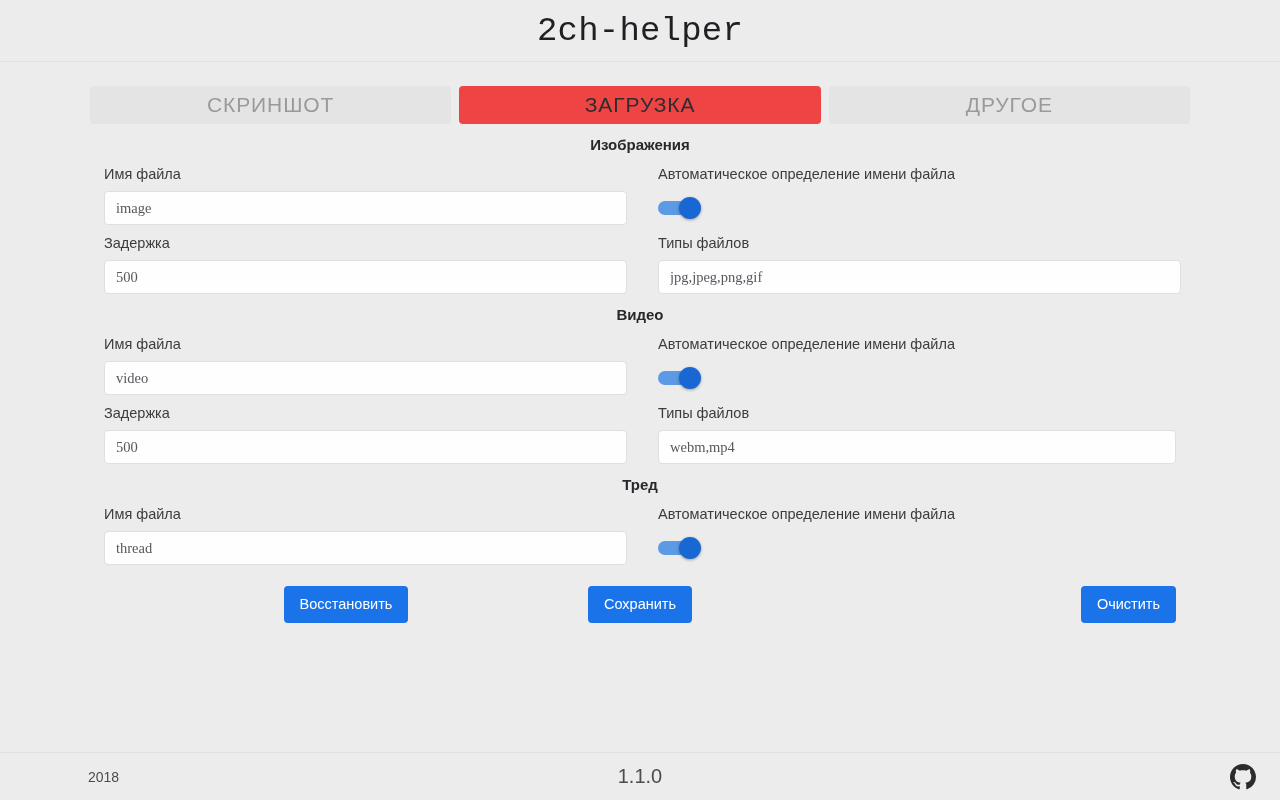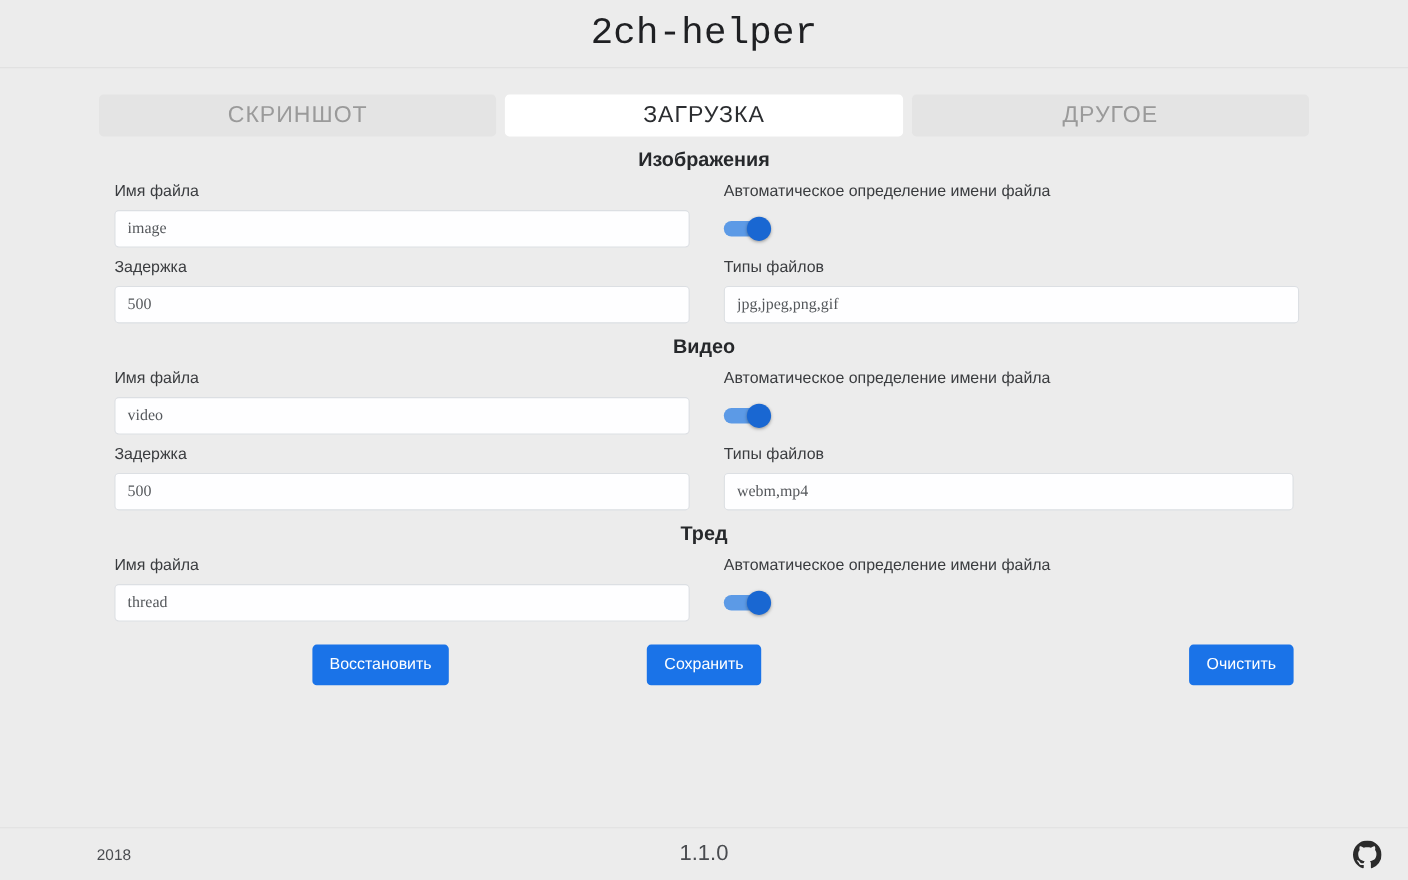--- a/index.html
+++ b/index.html
@@ -65,34 +65,34 @@
     cursor: pointer;
     user-select: none;
     border: none;
     box-sizing: border-box;
   }
   .tab.inactive {
     background: #e4e4e4;
     color: #9a9a9a;
   }
   .tab.active {
-    background: #ffffff;
+    background: #ef4444;
     color: #2b2d30;
   }
 
   
   .content {
     flex: 1 1 auto;
     padding: 0 104px;
     box-sizing: border-box;
   }
 
   .section-title {
     text-align: center;
-    font-size: 18px;
+    font-size: 15px;
     font-weight: 700;
     color: #26282b;
     margin: 10px 0 0 0;
     line-height: 22px;
   }
 
   .grid {
     display: grid;
     grid-template-columns: 523px 1fr;
     column-gap: 31px;

